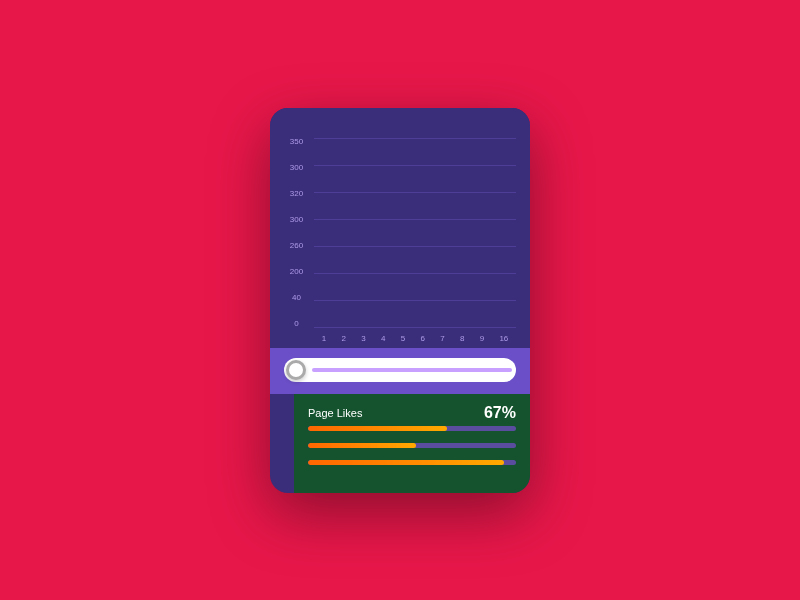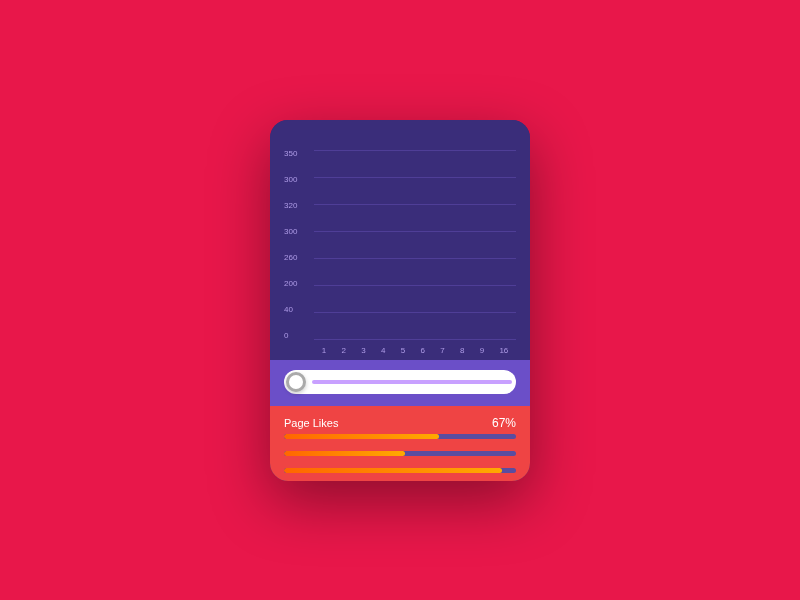--- a/index.html
+++ b/index.html
@@ -87,21 +87,21 @@
       bottom: 20px;
       width: 28px;
       display: flex;
       flex-direction: column;
       justify-content: space-between;
     }
 
     .y-label {
       color: rgba(200, 180, 255, 0.8);
       font-size: 8px;
-      text-align: left;
+      text-align: center;
       padding-right: 3px;
       line-height: 1;
     }
 
     
     .bars-container {
       position: absolute;
       left: 30px;
       right: 0;
       top: 0;
@@ -174,22 +174,23 @@
     .slider-fill {
       height: 4px;
       background: #c8a0ff;
       border-radius: 4px;
       margin-left: 24px;
       flex: 1;
     }
 
     
     .stats-section {
-      background: #ef4444;
-      padding: 10px 14px 8px;
+      background: #14532d;
+      padding: 10px 14px 28px;
+      margin-left: 24px;
     }
 
     .stat-item {
       margin-bottom: 12px;
     }
 
     .stat-item:last-child {
       margin-bottom: 0;
     }
 
@@ -201,22 +202,22 @@
     }
 
     .stat-label {
       color: white;
       font-size: 11px;
       font-weight: 500;
     }
 
     .stat-value {
       color: white;
-      font-size: 12px;
-      font-weight: 400;
+      font-size: 16px;
+      font-weight: 700;
     }
 
     .stat-bar-track {
       height: 5px;
       background: #5a4da0;
       border-radius: 3px;
       overflow: hidden;
       position: relative;
     }
 

